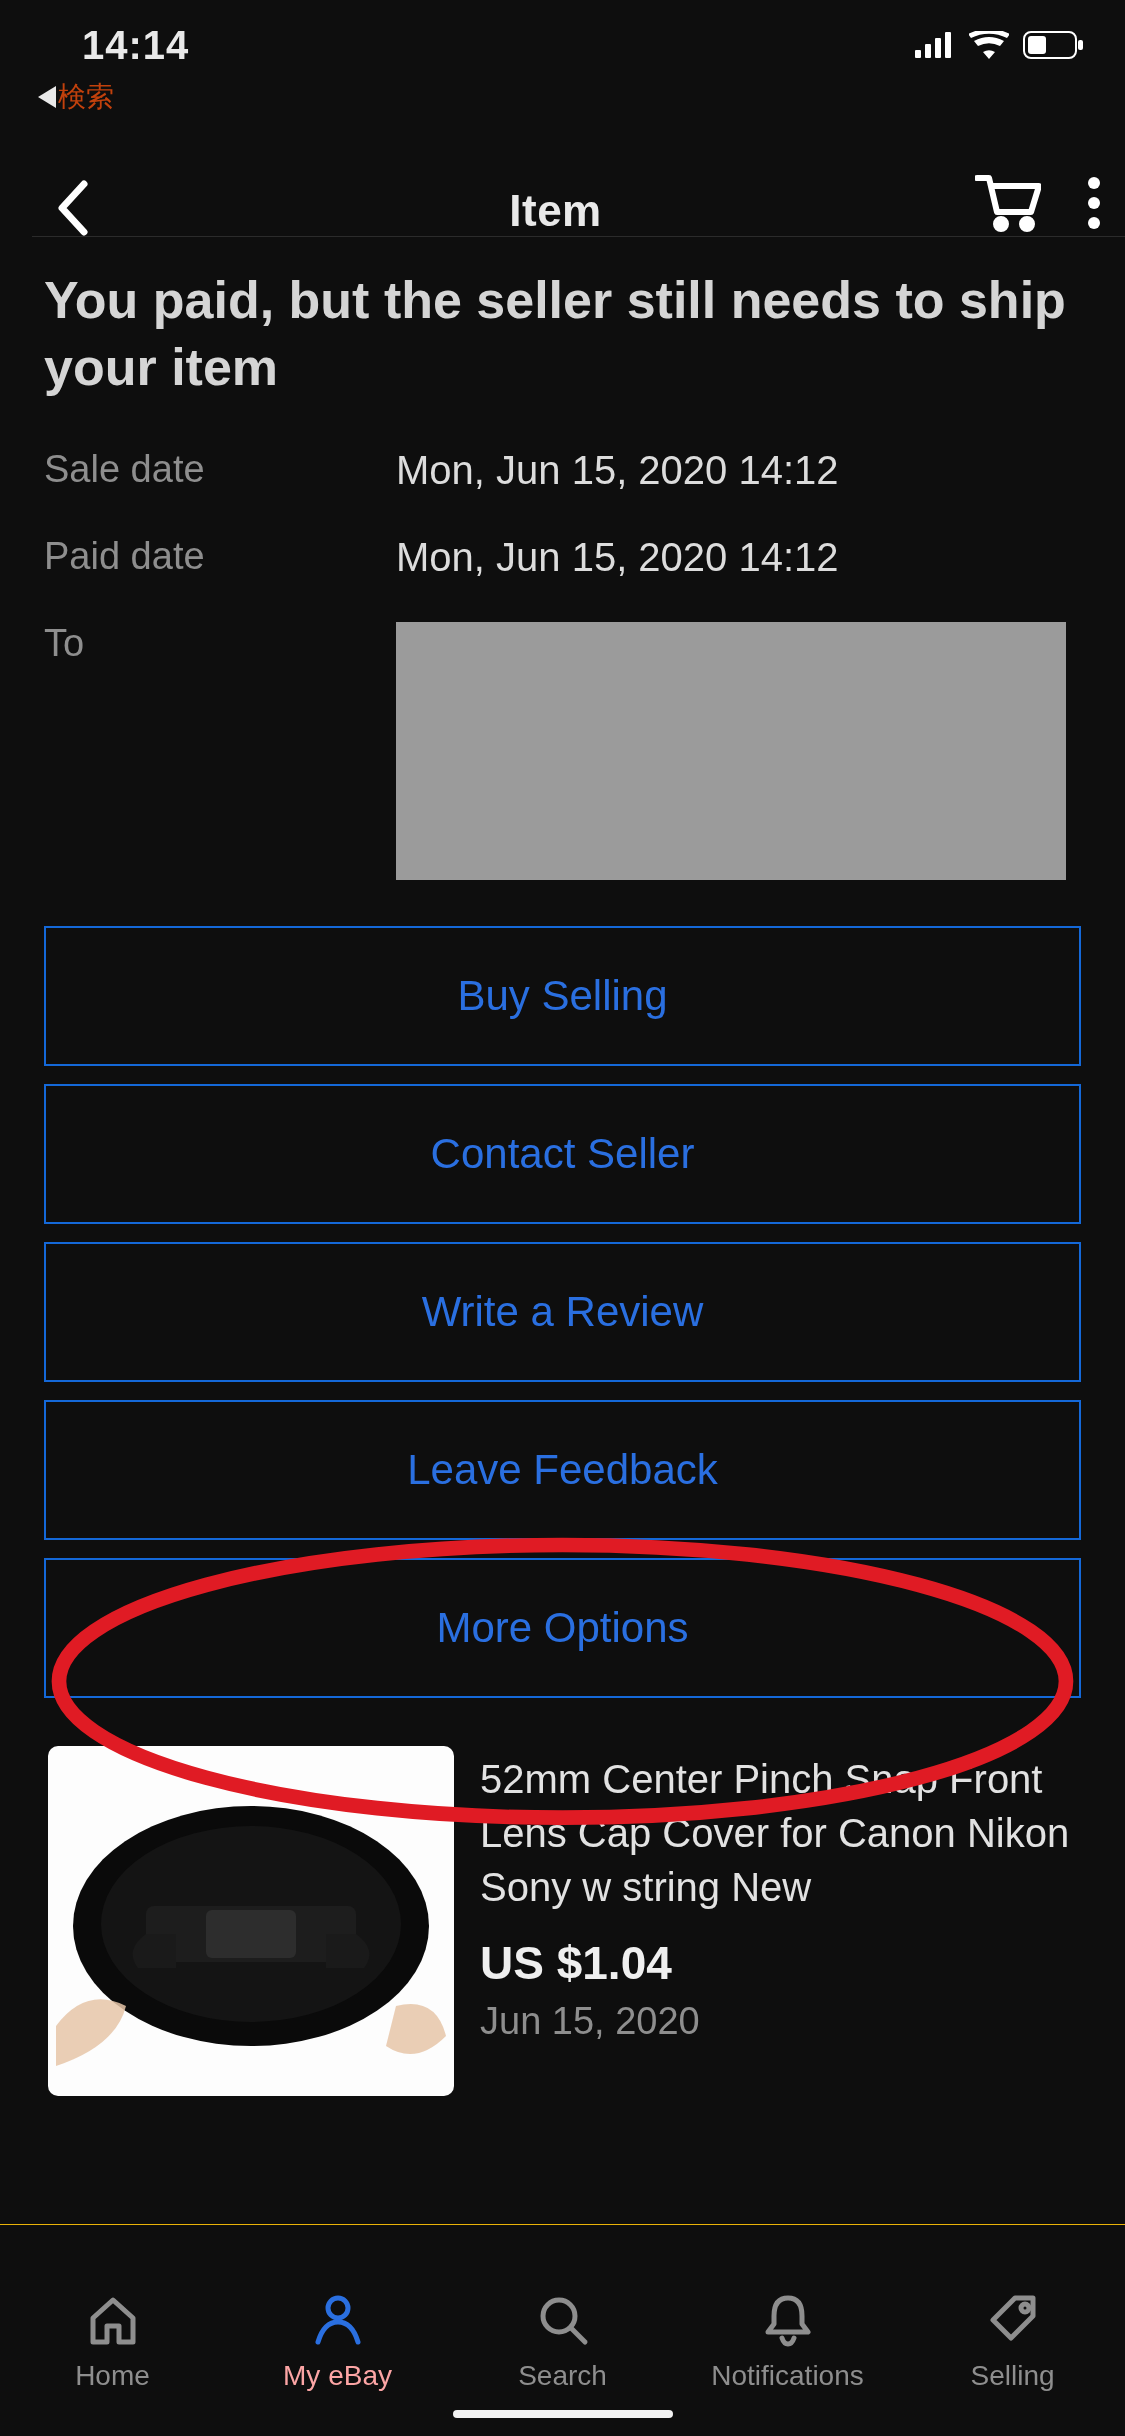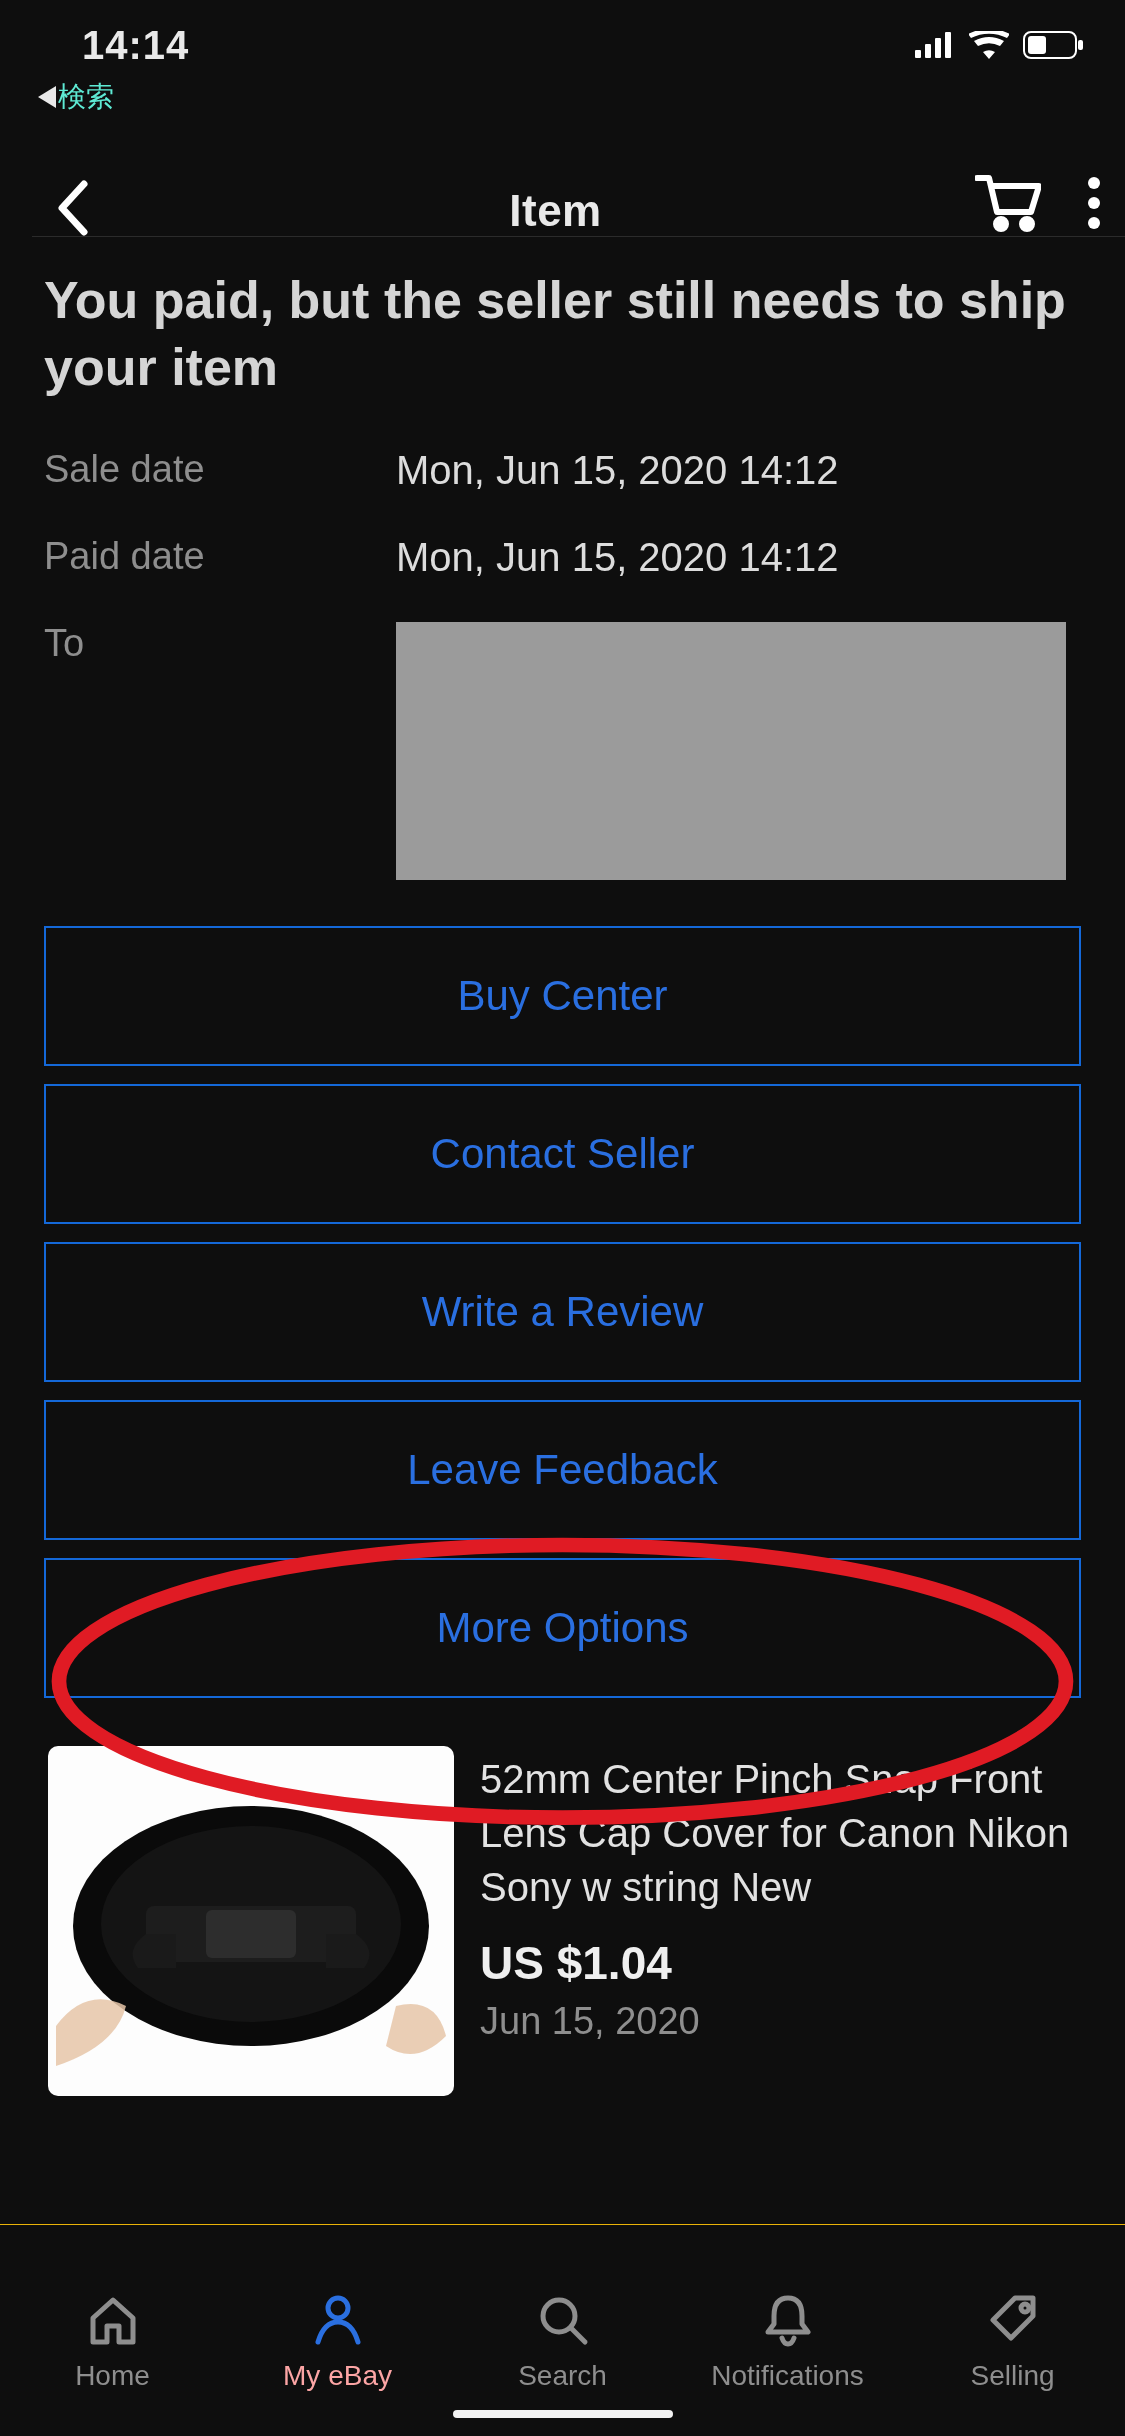--- a/index.html
+++ b/index.html
@@ -4,21 +4,21 @@
 <style>
   * { box-sizing: border-box; margin: 0; padding: 0; }
   html, body { width: 1125px; height: 2436px; background: #0e0e0e; color: #e9e9e9; font-family: -apple-system, Helvetica, Arial, sans-serif; }
   .screen { width: 1125px; height: 2436px; position: relative; display: flex; flex-direction: column; border-radius: 17px; }
 
   
   .status-bar { height: 78px; display: flex; justify-content: space-between; align-items: center; padding: 12px 40px 0 82px; }
   .status-time { font-size: 40px; font-weight: 600; letter-spacing: 1px; }
   .status-icons { display: flex; align-items: center; gap: 14px; }
   .status-icons svg { display:block; }
-  .back-search { display: flex; align-items: center; gap: 2px; padding: 0 0 6px 38px; font-size: 28px; color: #5eead4; }
+  .back-search { display: flex; align-items: center; gap: 2px; padding: 0 0 6px 38px; font-size: 28px; color: #c2410c; }
   .back-search svg { display:block; }
 
   
   .nav-header { height: 115px; display: flex; align-items: flex-end; justify-content: space-between; padding: 0 24px; border-bottom: 1px solid #2b2b2b; margin-left: 32px; }
   .nav-left { width: 80px; display:flex; align-items:center; }
   .nav-title { flex: 1; text-align: center; font-size: 44px; font-weight: 700; letter-spacing: 0.5px; }
   .nav-right { display: flex; align-items: center; gap: 46px; }
 
   
   .content { padding: 30px 44px 0 44px; flex: 1; overflow: hidden; }
@@ -126,21 +126,21 @@
       <div class="meta-value">Mon, Jun 15, 2020 14:12</div>
     </div>
     <div class="meta-row" style="margin-bottom:0;">
       <div class="meta-label">To</div>
       <div class="meta-value">
         <div class="address-block"></div>
       </div>
     </div>
 
     <div class="actions">
-      <button class="action-btn">Buy Center</button>
+      <button class="action-btn">Buy Selling</button>
       <button class="action-btn">Contact Seller</button>
       <button class="action-btn">Write a Review</button>
       <button class="action-btn">Leave Feedback</button>
       <div class="anno-wrap">
         <button class="action-btn" style="width:100%;">More Options</button>
         <svg class="anno-ellipse" viewBox="0 0 100 30" preserveAspectRatio="none">
             <ellipse cx="50" cy="15" rx="48" ry="13" fill="none" stroke="#e01b24" stroke-width="1.4"></ellipse>
           </svg>
       </div>
     </div>

